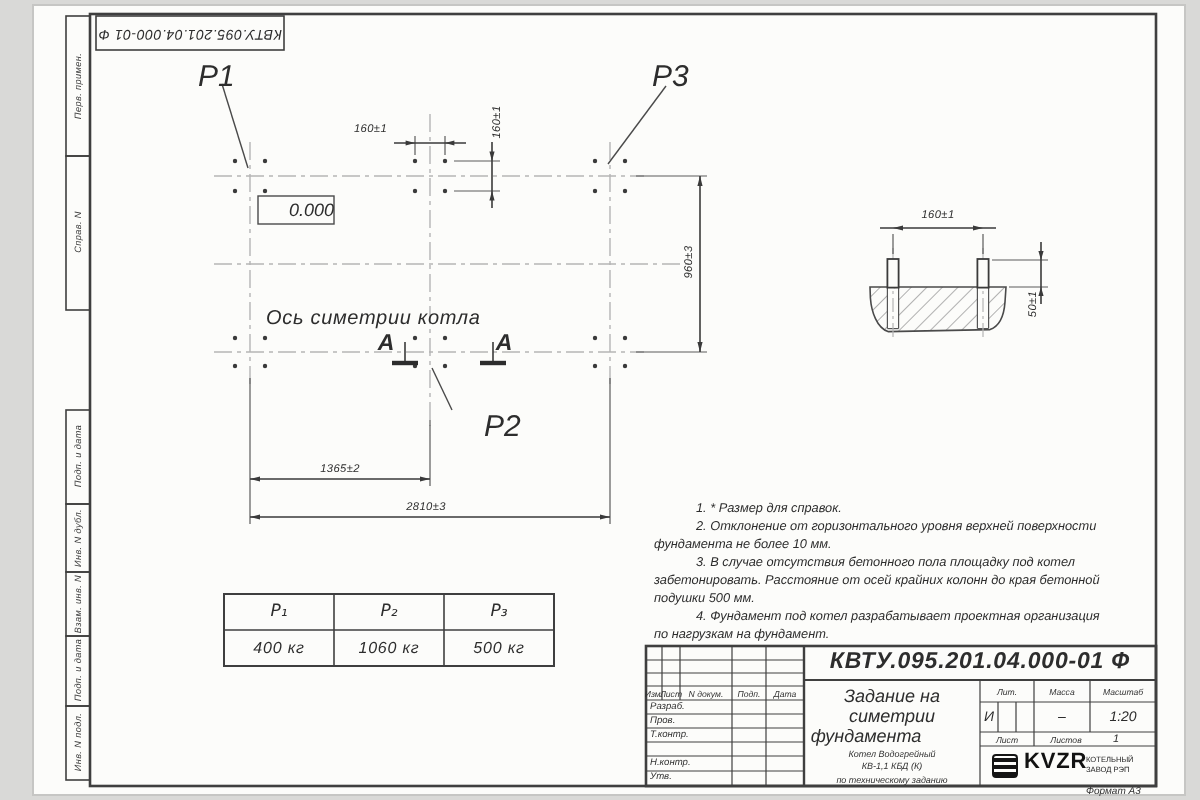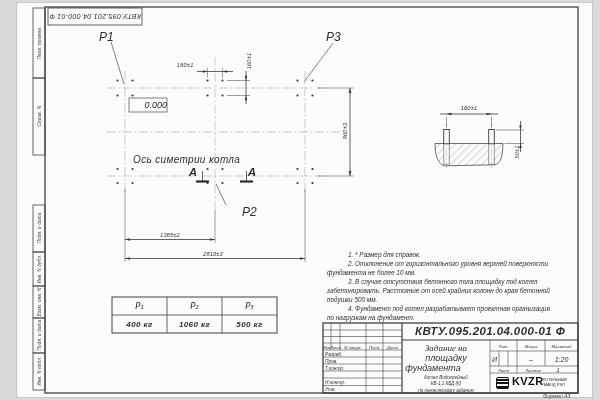--- a/index.html
+++ b/index.html
@@ -6,30 +6,30 @@
   body{width:600px;height:400px;background:#d9d9d7;overflow:hidden;}
   #page{position:relative;width:600px;height:400px;font-family:"Liberation Sans",sans-serif;}
   #sheet{position:absolute;left:16px;top:2px;width:577px;height:396px;background:#fcfcfa;border:1px solid #c6c6c4;box-sizing:border-box;}
   svg{position:absolute;left:0;top:0;pointer-events:none;}
   .t{position:absolute;font-family:"Liberation Sans",sans-serif;font-style:italic;color:#2d2d2d;white-space:nowrap;z-index:5;}
   .c{transform:translate(-50%,-50%);}
   .rot{transform:translate(-50%,-50%) rotate(-90deg);}
   .dim{font-size:5.6px;letter-spacing:.2px;}
   .mlabel{font-size:4.6px;color:#3c3c3c;letter-spacing:.2px;}
   .stamp-top{left:48px;top:8px;width:94px;height:17px;line-height:17px;text-align:center;font-size:7px;transform:rotate(180deg);letter-spacing:.3px;}
-  .plabel{font-size:12px;}
+  .plabel{font-size:15px;}
   .zero{left:129px;top:98px;width:38px;height:14px;line-height:14px;text-align:right;font-size:9px;}
   .axis-lab{left:133px;top:114px;font-size:10px;letter-spacing:.35px;margin-top:40px;}
   .sec-letter{font-size:11.5px;font-weight:bold;}
   .sec-title{font-size:13px;letter-spacing:.5px;}
   .notes{position:absolute;left:327px;top:250px;width:250px;z-index:5;}
   .notes div{font-family:"Liberation Sans",sans-serif;font-style:italic;color:#2d2d2d;font-size:6.4px;line-height:9px;white-space:nowrap;}
   .notes .ind{text-indent:21px;}
   .tbl-h{font-size:8.5px;font-family:"DejaVu Sans",sans-serif;font-style:italic;}
-  .tbl-v{font-size:8px;letter-spacing:.4px;font-weight:bold;}
+  .tbl-v{font-size:8px;letter-spacing:.4px;}
   .docnum{left:402px;top:323px;width:176px;height:17px;line-height:17px;text-align:center;font-size:11.5px;letter-spacing:.4px;font-weight:bold;}
   .tb-small{font-size:4.3px;color:#333;}
   .tb-sig{font-size:4.8px;color:#333;transform:translateY(-50%);}
   .tb-title{font-size:9px;}
   .tb-prod{font-size:4.5px;color:#333;}
   .tb-val{font-size:7px;}
   .logo-mark{position:absolute;left:496px;top:377px;width:13px;height:12px;border-radius:2px;background:repeating-linear-gradient(0deg,#141414 0 2px,#fcfcfa 2px 3.6px);border:1px solid #141414;box-sizing:border-box;z-index:5;}
   .logo-txt{left:512px;top:375px;font-size:11px;font-style:normal;font-weight:800;color:#121212;letter-spacing:.4px;}
   .logo-cap{left:543px;top:378px;font-size:3.8px;font-style:normal;color:#222;line-height:1.25;}
   .fmt{left:543px;top:393px;font-size:5px;color:#333;}
@@ -279,22 +279,22 @@
   <div class="t c tb-small" style="left:374.5px;top:346.5px;">Подп.</div>
   <div class="t c tb-small" style="left:392.5px;top:346.5px;">Дата</div>
 
   <div class="t tb-sig" style="left:325px;top:353.5px;">Разраб.</div>
   <div class="t tb-sig" style="left:325px;top:360.5px;">Пров.</div>
   <div class="t tb-sig" style="left:325px;top:367.5px;">Т.контр.</div>
   <div class="t tb-sig" style="left:325px;top:374.5px;"></div>
   <div class="t tb-sig" style="left:325px;top:381.7px;">Н.контр.</div>
   <div class="t tb-sig" style="left:325px;top:389.2px;">Утв.</div>
 
-  <div class="t c tb-title" style="left:446px;top:348px;font-family:Liberation Serif, serif;">Задание на</div>
-  <div class="t c tb-title" style="left:446px;top:358px;">площадку</div>
+  <div class="t c tb-title" style="left:446px;top:348px;">Задание на</div>
+  <div class="t c tb-title" style="left:446px;top:358px;">симетрии</div>
   <div class="t c tb-title" style="left:433px;top:368px;">фундамента</div>
 
   <div class="t c tb-prod" style="left:446px;top:377px;">Котел Водогрейный</div>
   <div class="t c tb-prod" style="left:446px;top:383px;">КВ-1,1 КБД (К)</div>
   <div class="t c tb-prod" style="left:446px;top:389.5px;">по техническому заданию</div>
 
   <div class="t c tb-small" style="left:503.5px;top:345.5px;">Лит.</div>
   <div class="t c tb-small" style="left:531px;top:345.5px;">Масса</div>
   <div class="t c tb-small" style="left:561.5px;top:345.5px;">Масштаб</div>
   <div class="t c tb-val" style="left:494.5px;top:358.5px;">И</div>

